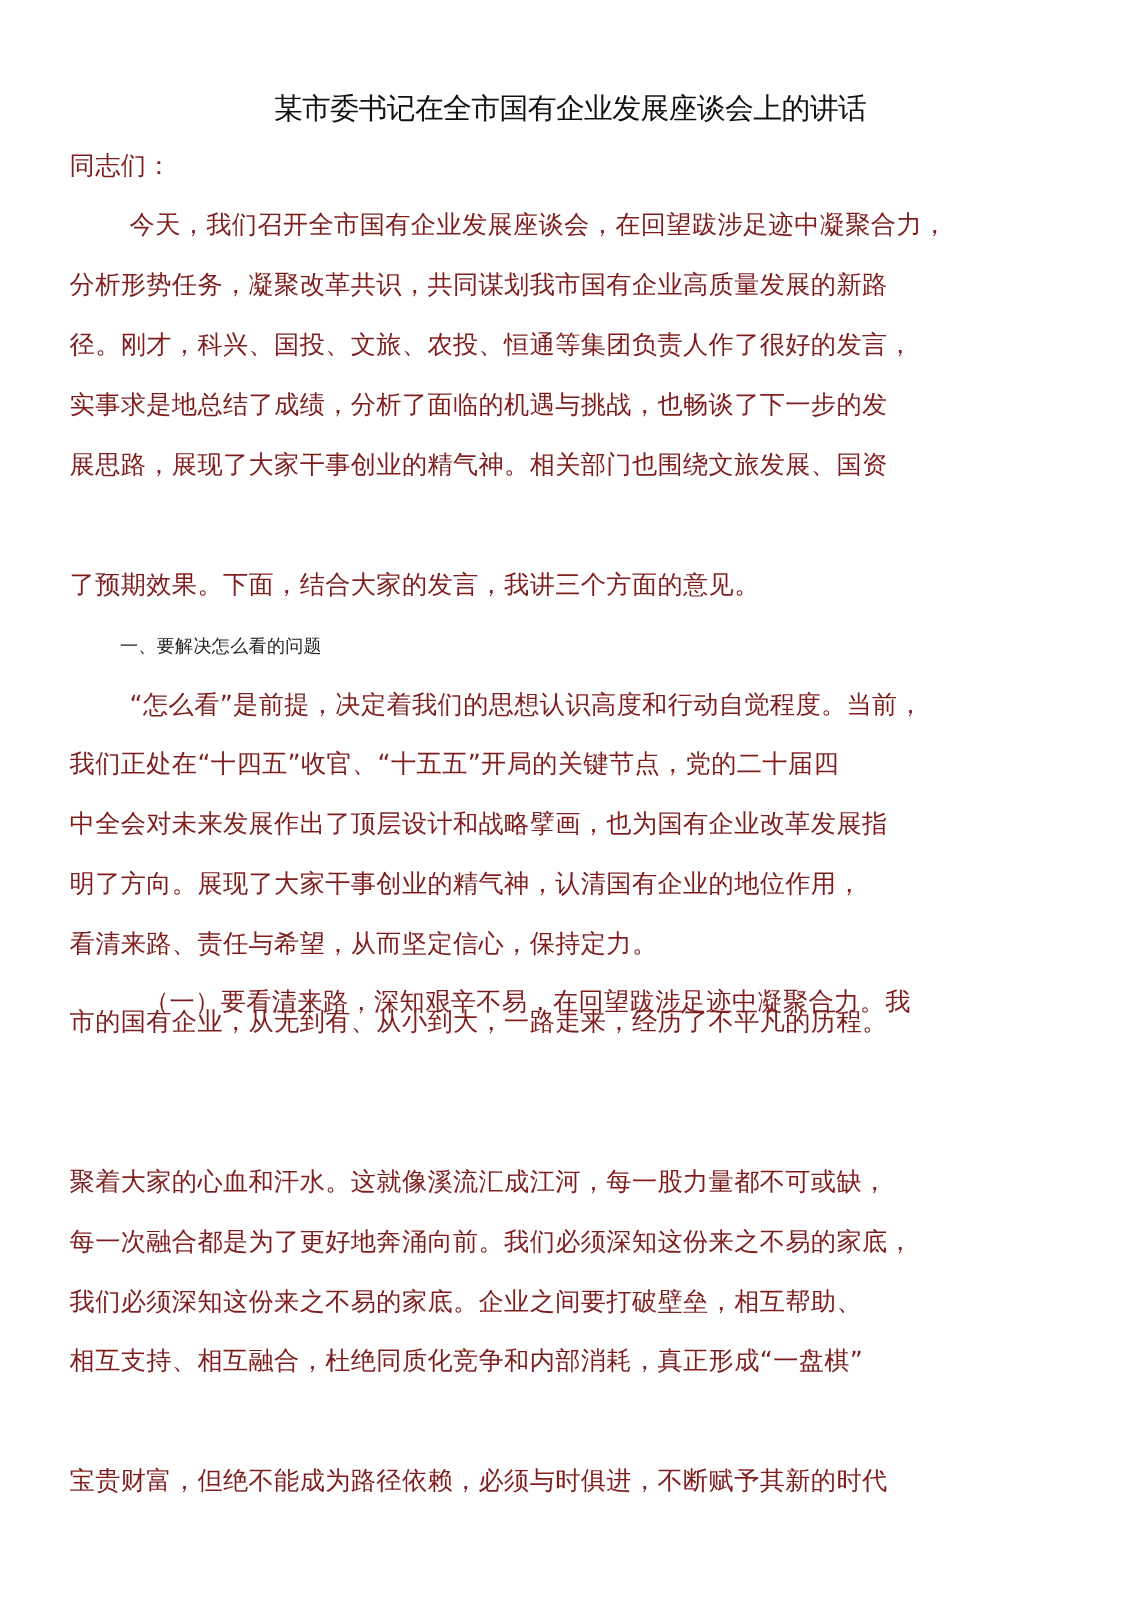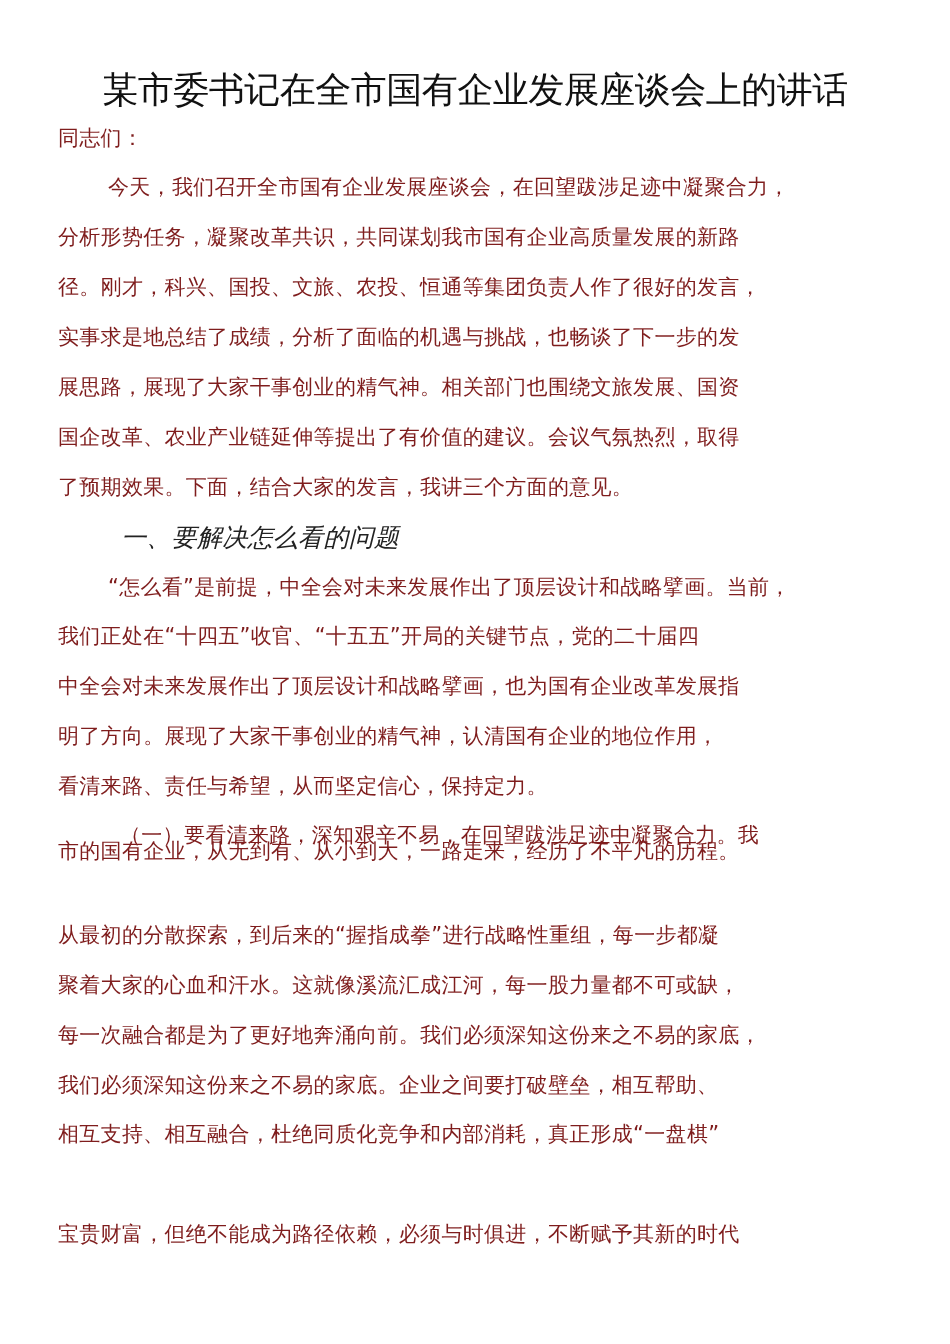--- a/index.html
+++ b/index.html
@@ -1,54 +1,52 @@
 <!DOCTYPE html>
 <html><head>
 <meta charset="utf-8">
 <style>
   html, body { margin: 0; padding: 0; background: #ffffff; }
   body { width: 950px; height: 1344px; position: relative; overflow: hidden;
          font-family: "DejaVu Sans", "Liberation Sans", sans-serif; color: #111111; }
   .page { position: absolute; left: 0; top: 0; width: 950px; height: 1344px; background: #fff; }
   .title { position: absolute; left: 0; width: 950px; top: 68px; text-align: center;
-           font-size: 36px; line-height: 44px; letter-spacing: -0.5px; color: #111; }
+           font-size: 24px; line-height: 44px; letter-spacing: -0.5px; color: #111; }
   .line { position: absolute; left: 58px; white-space: nowrap; font-size: 21px;
           line-height: 32px; letter-spacing: 0.3px; color: #7f1d1d; }
   .indent { left: 108px; }
-  .heading { font-size: 25px; color: #222; left: 121px; font-style: italic; }
+  .heading { font-size: 15px; color: #222; left: 100px; }
   .bold { font-weight: normal; }
   .boldind { left: 120px; }
 </style>
 </head>
 <body>
 
 <div class="page">
   <div class="title">某市委书记在全市国有企业发展座谈会上的讲话</div>
   <div class="line" style="top:122px">同志们：</div>
 
   <div class="line indent" style="top:171px">今天，我们召开全市国有企业发展座谈会，在回望跋涉足迹中凝聚合力，</div>
   <div class="line" style="top:221px">分析形势任务，凝聚改革共识，共同谋划我市国有企业高质量发展的新路</div>
   <div class="line" style="top:271px">径。刚才，科兴、国投、文旅、农投、恒通等集团负责人作了很好的发言，</div>
   <div class="line" style="top:321px">实事求是地总结了成绩，分析了面临的机遇与挑战，也畅谈了下一步的发</div>
   <div class="line" style="top:371px">展思路，展现了大家干事创业的精气神。相关部门也围绕文旅发展、国资</div>
-  <div class="line" style="top:421px">国企改革、农业产业链延伸等提出了有价值的建议。会议气氛热烈，取得</div>
   <div class="line" style="top:471px">了预期效果。下面，结合大家的发言，我讲三个方面的意见。</div>
 
   <div class="line heading" style="top:522px">一、要解决怎么看的问题</div>
 
-  <div class="line indent" style="top:571px">“怎么看”是前提，中全会对未来发展作出了顶层设计和战略擘画。当前，</div>
+  <div class="line indent" style="top:571px">“怎么看”是前提，决定着我们的思想认识高度和行动自觉程度。当前，</div>
   <div class="line" style="top:620px">我们正处在“十四五”收官、“十五五”开局的关键节点，党的二十届四</div>
   <div class="line" style="top:670px">中全会对未来发展作出了顶层设计和战略擘画，也为国有企业改革发展指</div>
   <div class="line" style="top:720px">明了方向。展现了大家干事创业的精气神，认清国有企业的地位作用，</div>
   <div class="line" style="top:770px">看清来路、责任与希望，从而坚定信心，保持定力。</div>
 
   <div class="line boldind" style="top:819px">
     <span class="bold">（一）要看清来路，深知艰辛不易，在回望跋涉足迹中凝聚合力。</span><span>我</span>
   </div>
 
   <div class="line" style="top:835px">市的国有企业，从无到有、从小到大，一路走来，经历了不平凡的历程。</div>
-  <div class="line" style="top:919px">从最初的分散探索，到后来的“握指成拳”进行战略性重组，每一步都凝</div>
   <div class="line" style="top:969px">聚着大家的心血和汗水。这就像溪流汇成江河，每一股力量都不可或缺，</div>
   <div class="line" style="top:1019px">每一次融合都是为了更好地奔涌向前。我们必须深知这份来之不易的家底，</div>
   <div class="line" style="top:1069px">我们必须深知这份来之不易的家底。企业之间要打破壁垒，相互帮助、</div>
   <div class="line" style="top:1118px">相互支持、相互融合，杜绝同质化竞争和内部消耗，真正形成“一盘棋”</div>
   <div class="line" style="top:1218px">宝贵财富，但绝不能成为路径依赖，必须与时俱进，不断赋予其新的时代</div>
 </div>
 
 </body></html>

